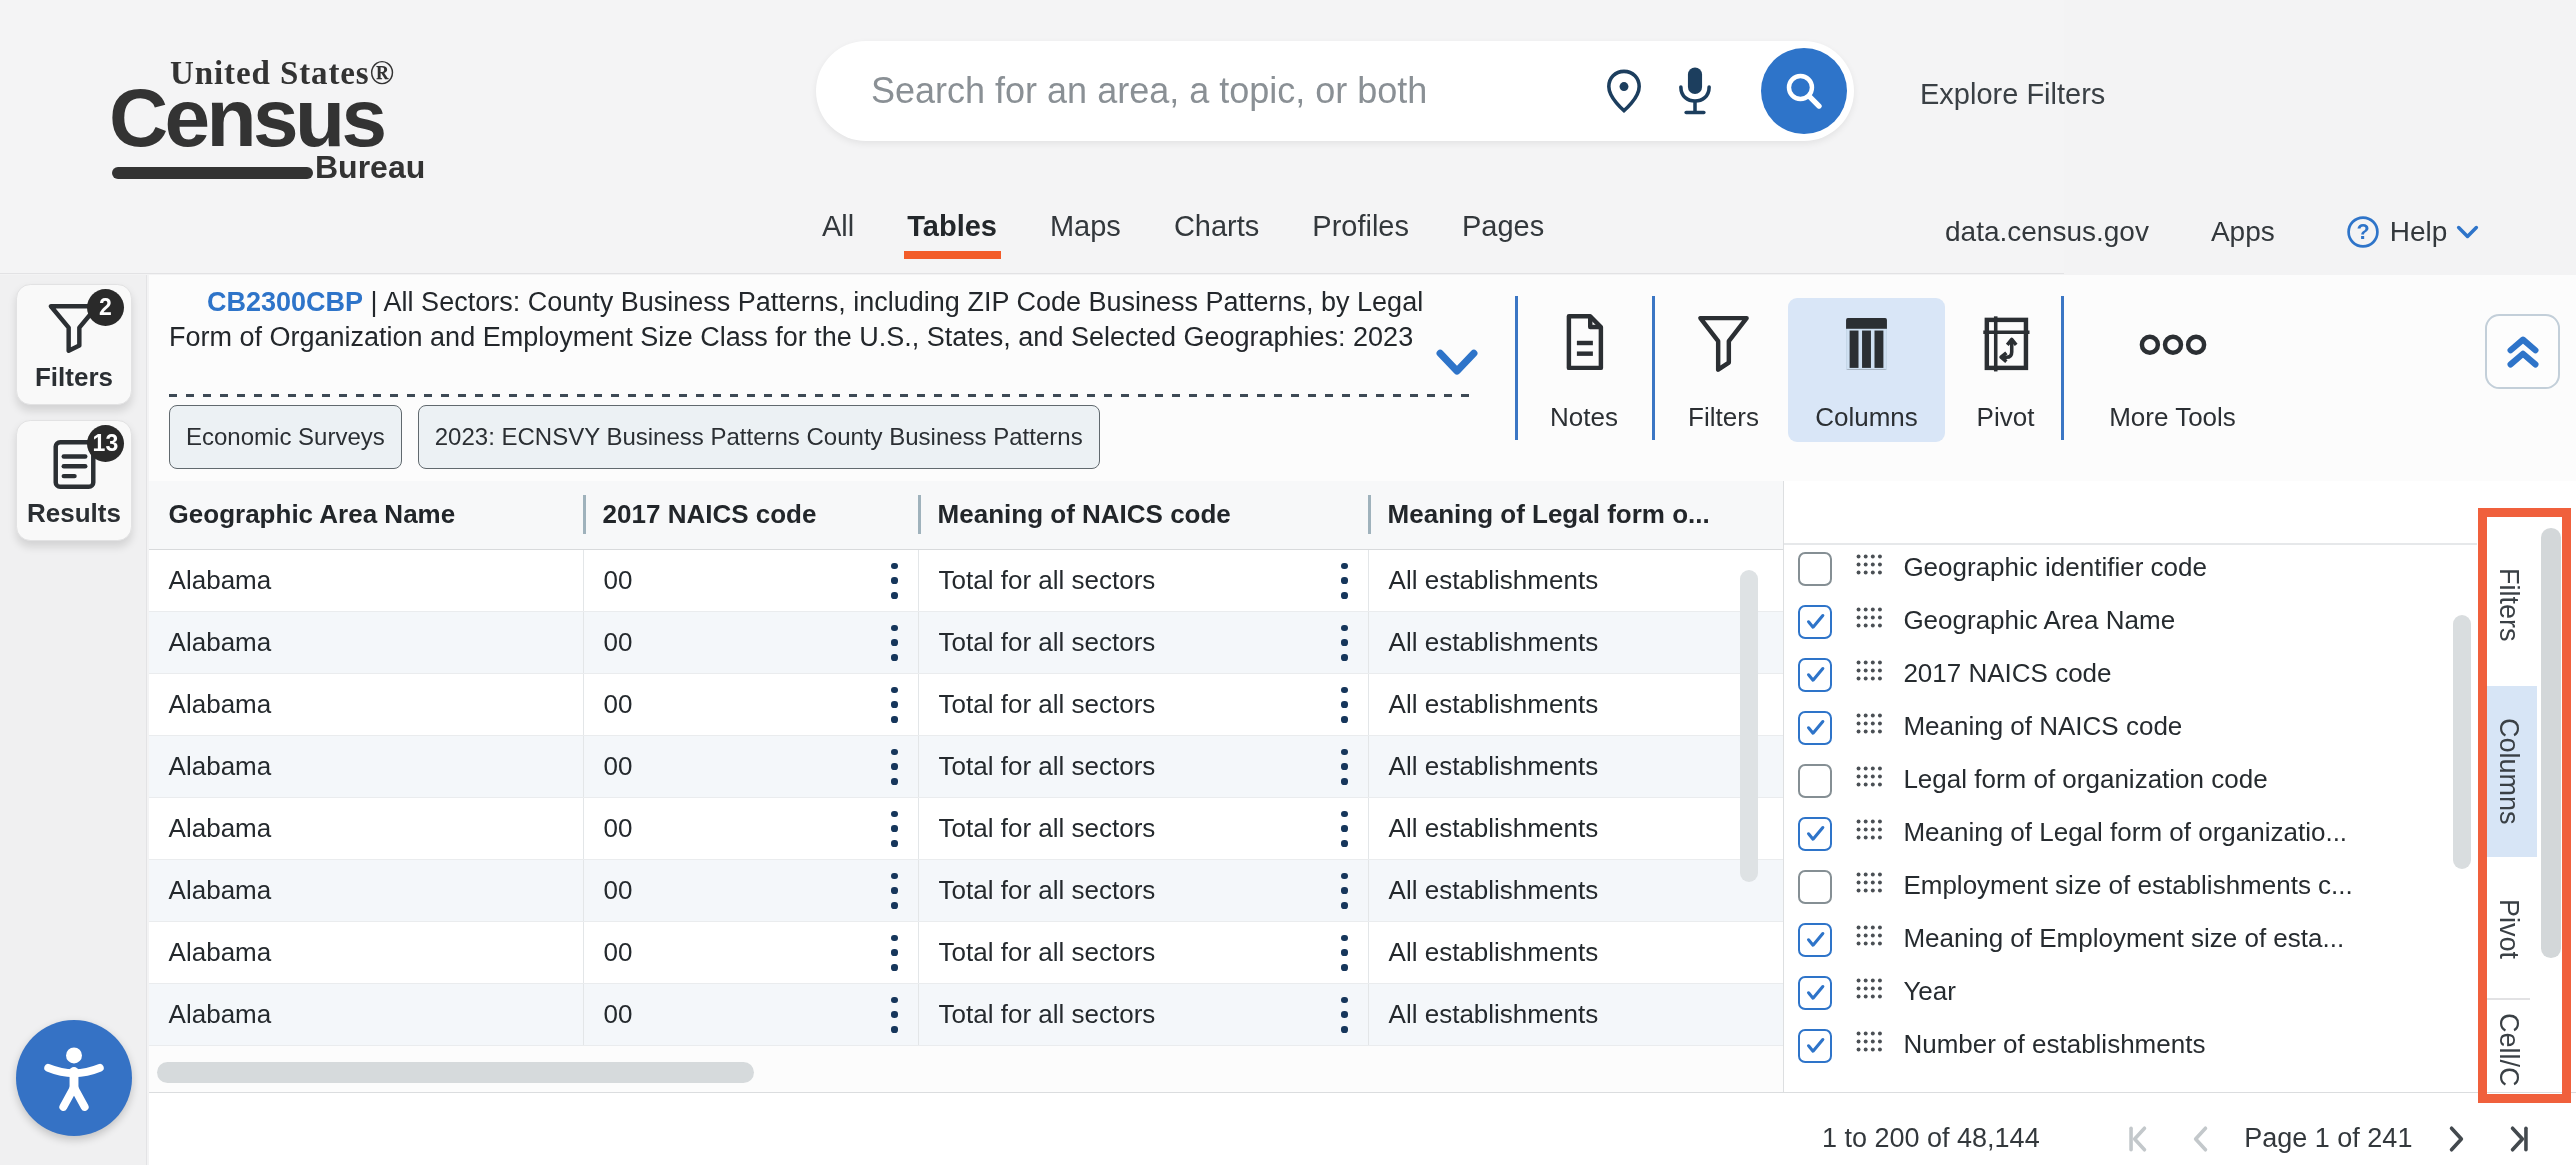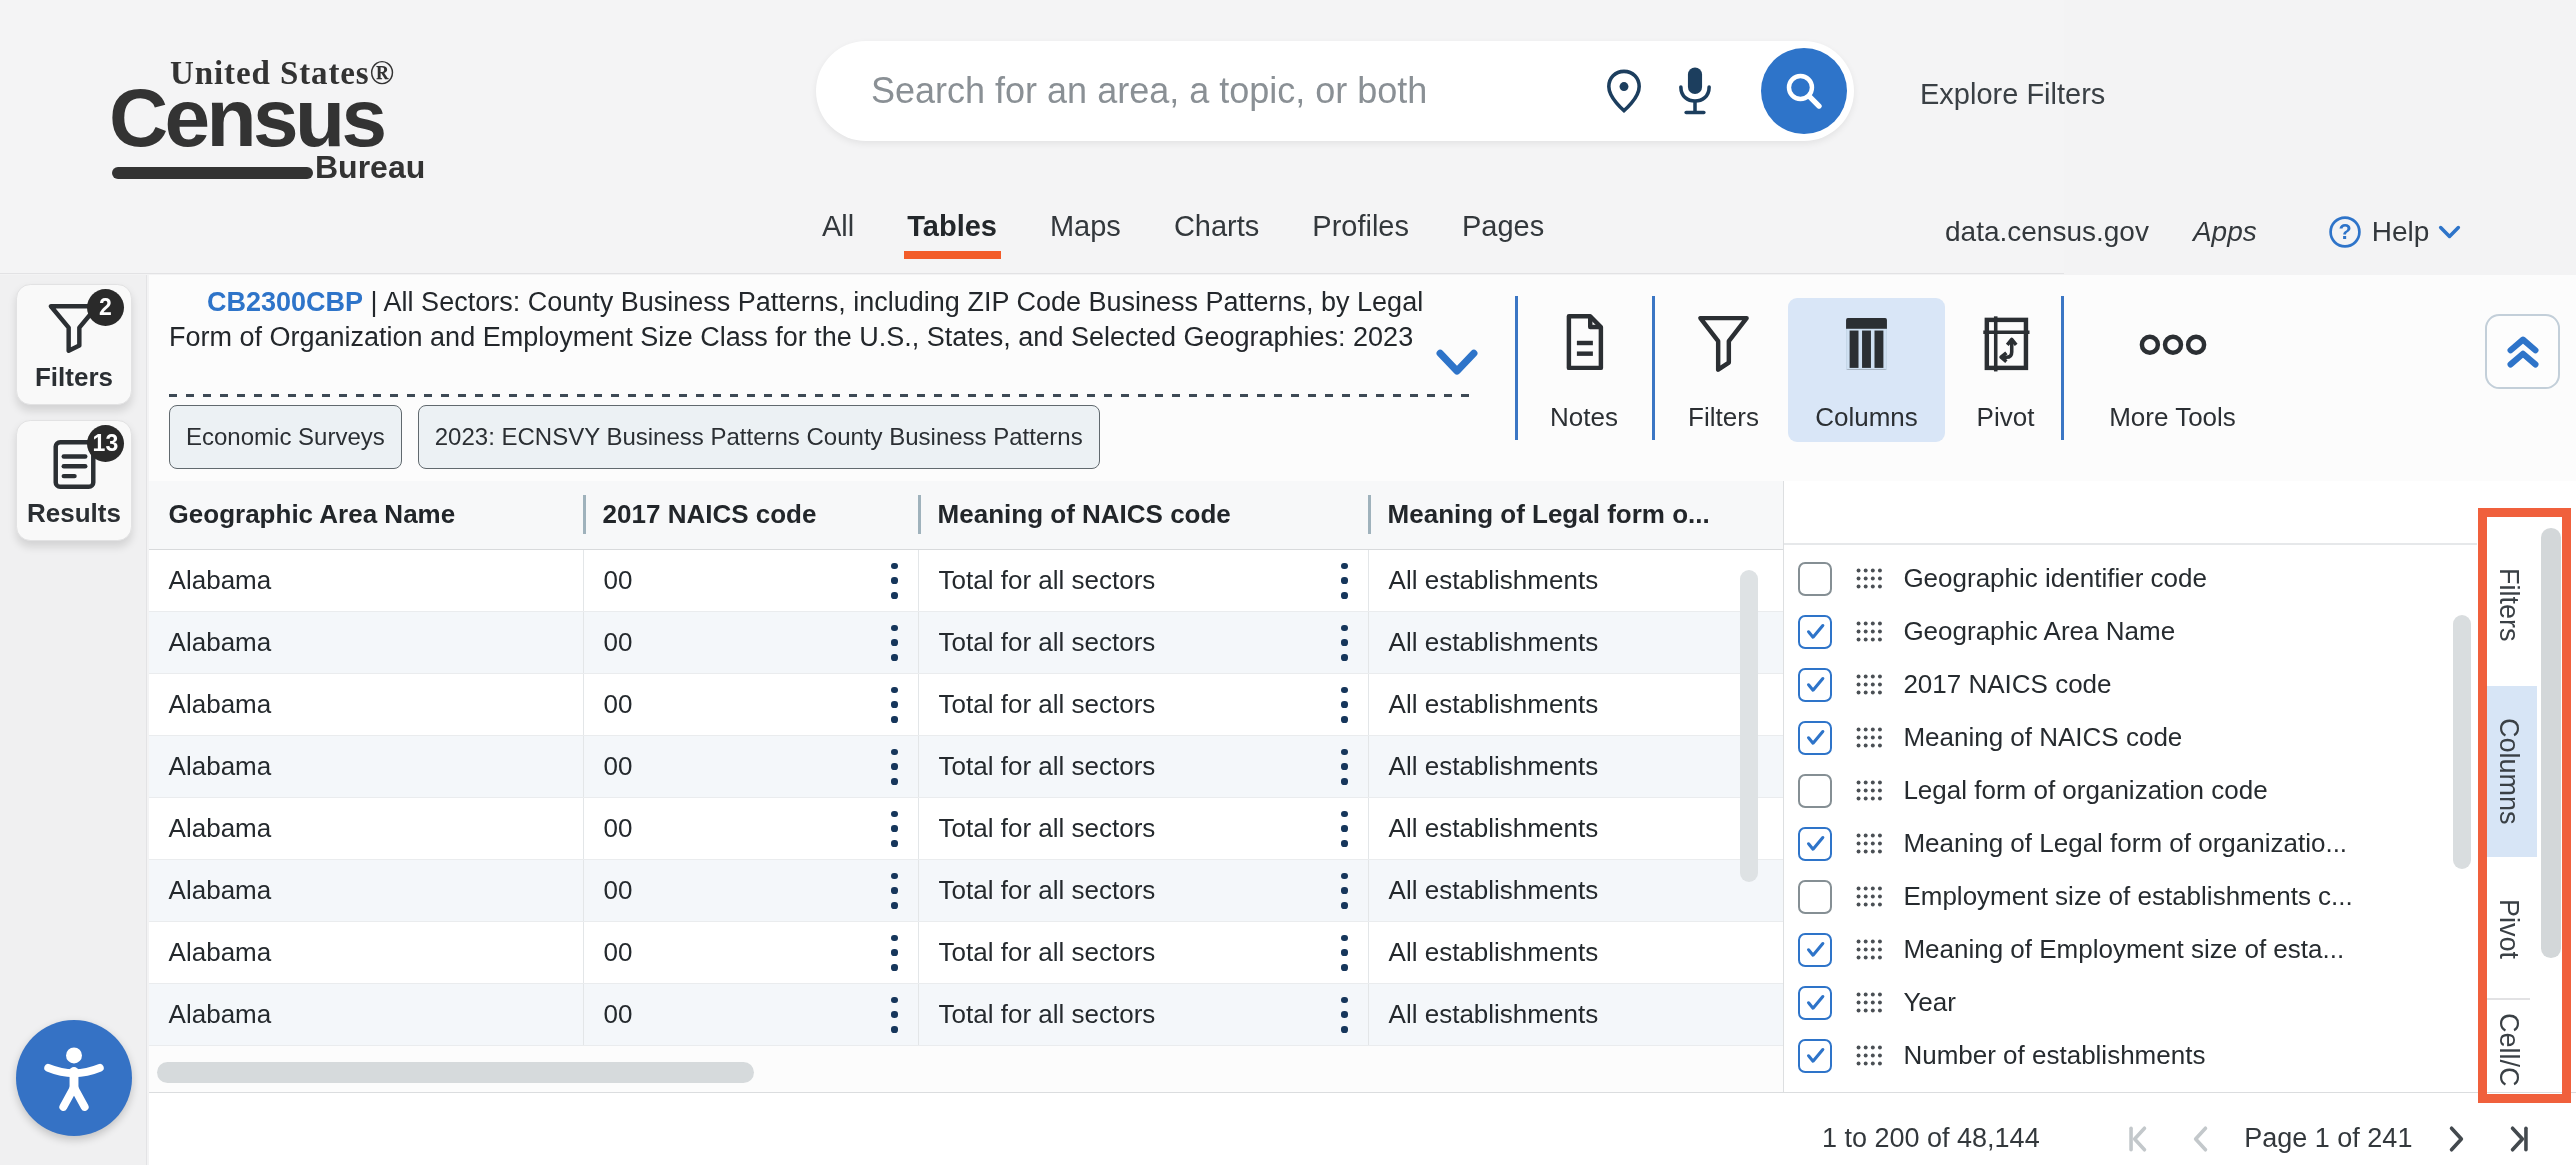--- a/index.html
+++ b/index.html
@@ -21,21 +21,21 @@
   .mic-btn{position:absolute;right:134px;top:23px;width:50px;height:53px;}
   .search-go{position:absolute;right:7.1px;top:7.1px;width:86px;height:86px;border-radius:50%;background:#2E74C9;display:flex;align-items:center;justify-content:center;}
   .explore-filters{position:absolute;left:1920px;top:78px;font-size:29px;color:#3A4045;white-space:nowrap;}
 
   .primary-tabs{position:absolute;left:822px;top:210px;display:flex;gap:53px;font-size:29px;color:#33383C;}
   .tab{position:relative;padding-bottom:16px;cursor:pointer;white-space:nowrap;}
   .tab.active{font-weight:bold;color:#23272B;}
   .tab.active::after{content:"";position:absolute;left:-3.6px;right:-3.6px;bottom:0;height:8px;background:#F25C29;}
   .top-links{position:absolute;left:1945px;top:214px;width:597px;display:flex;align-items:center;font-size:28px;color:#33383C;}
   .link-dcg{white-space:nowrap;}
-  .link-apps{white-space:nowrap;margin-left:44px;font-style:italic;}
+  .link-apps{white-space:nowrap;margin-left:62px;}
   .help-group{display:flex;align-items:center;gap:9px;margin-left:70px;white-space:nowrap;}
 
   
   .left-rail{position:absolute;left:0;top:275px;width:147px;height:890px;background:#F0F0F1;border-right:1.8px solid #E3E3E5;box-sizing:border-box;}
   .rail-card{position:absolute;left:16px;width:114px;height:119px;background:#F9F9F9;border:1.8px solid #E2E2E3;border-radius:14.3px;box-shadow:0 5.3px 9px rgba(0,0,0,.12);text-align:center;cursor:pointer;}
   .rail-card .icon-wrap{position:absolute;left:0;right:0;top:14.3px;display:flex;justify-content:center;}
   .rail-card .lbl{position:absolute;left:0;right:0;bottom:10.7px;font-weight:bold;font-size:26px;color:#2B2F33;}
   .badge{position:absolute;top:3.6px;right:7.1px;min-width:37px;height:37px;border-radius:19.6px;background:#2A2A2A;color:#FFF;font-weight:bold;font-size:23px;line-height:37px;text-align:center;padding:0 5.3px;box-sizing:border-box;}
 
   
@@ -72,21 +72,21 @@
   .cb{width:34px;height:34px;border-radius:7.1px;box-sizing:border-box;background:#FFF;display:flex;align-items:center;justify-content:center;cursor:pointer;flex:none;}
   .cb.checked{border:2.7px solid #2E74C9;}
   .cb.unchecked{border:2.7px solid #858F94;}
   .cb.indet{border:2.7px solid #858F94;}
   .panel-top{position:absolute;left:0;top:0;width:100%;height:62px;}
   .panel-top .cb{position:absolute;left:7.1px;top:10.7px;}
   .panel-search{position:absolute;left:52px;top:7.1px;width:610px;height:43px;border:1.8px solid #98A2A8;border-radius:2.7px;box-sizing:border-box;font-size:26px;color:#444;padding:0 14.3px;outline:none;font-family:"Liberation Sans",sans-serif;}
   .panel-search::placeholder{color:#8E9599;}
   .panel-div{position:absolute;left:0;top:62px;width:693px;height:1.8px;background:#E6E8EA;}
   .panel-list{position:absolute;left:0;top:71px;width:693px;}
-  .p-item{height:53px;display:flex;align-items:center;}
+  .p-item{height:53px;display:flex;}
   .p-item .cb{margin-left:14.3px;}
   .drag-dots{margin-left:23px;width:28.5px;height:25px;flex:none;}
   .p-lbl{margin-left:19.6px;font-size:26px;color:#262B2F;white-space:nowrap;overflow:hidden;}
   .vscroll-panel{position:absolute;left:2453px;top:615px;width:18px;height:254px;border-radius:9px;background:#D9DDDF;cursor:pointer;}
 
   
   .side-tab{position:absolute;left:2480px;width:57px;writing-mode:vertical-rl;font-size:27px;color:#3A4045;display:flex;align-items:center;justify-content:center;cursor:pointer;overflow:hidden;white-space:nowrap;}
   .side-tab.active{background:#D7E5F6;}
   .side-tab-div{position:absolute;left:2487px;top:998px;width:43px;height:1.8px;background:#E2E2E4;}
   .vscroll-strip{position:absolute;left:2541px;top:528px;width:19.6px;height:430px;border-radius:9.8px;background:#D3D7D9;cursor:pointer;}

